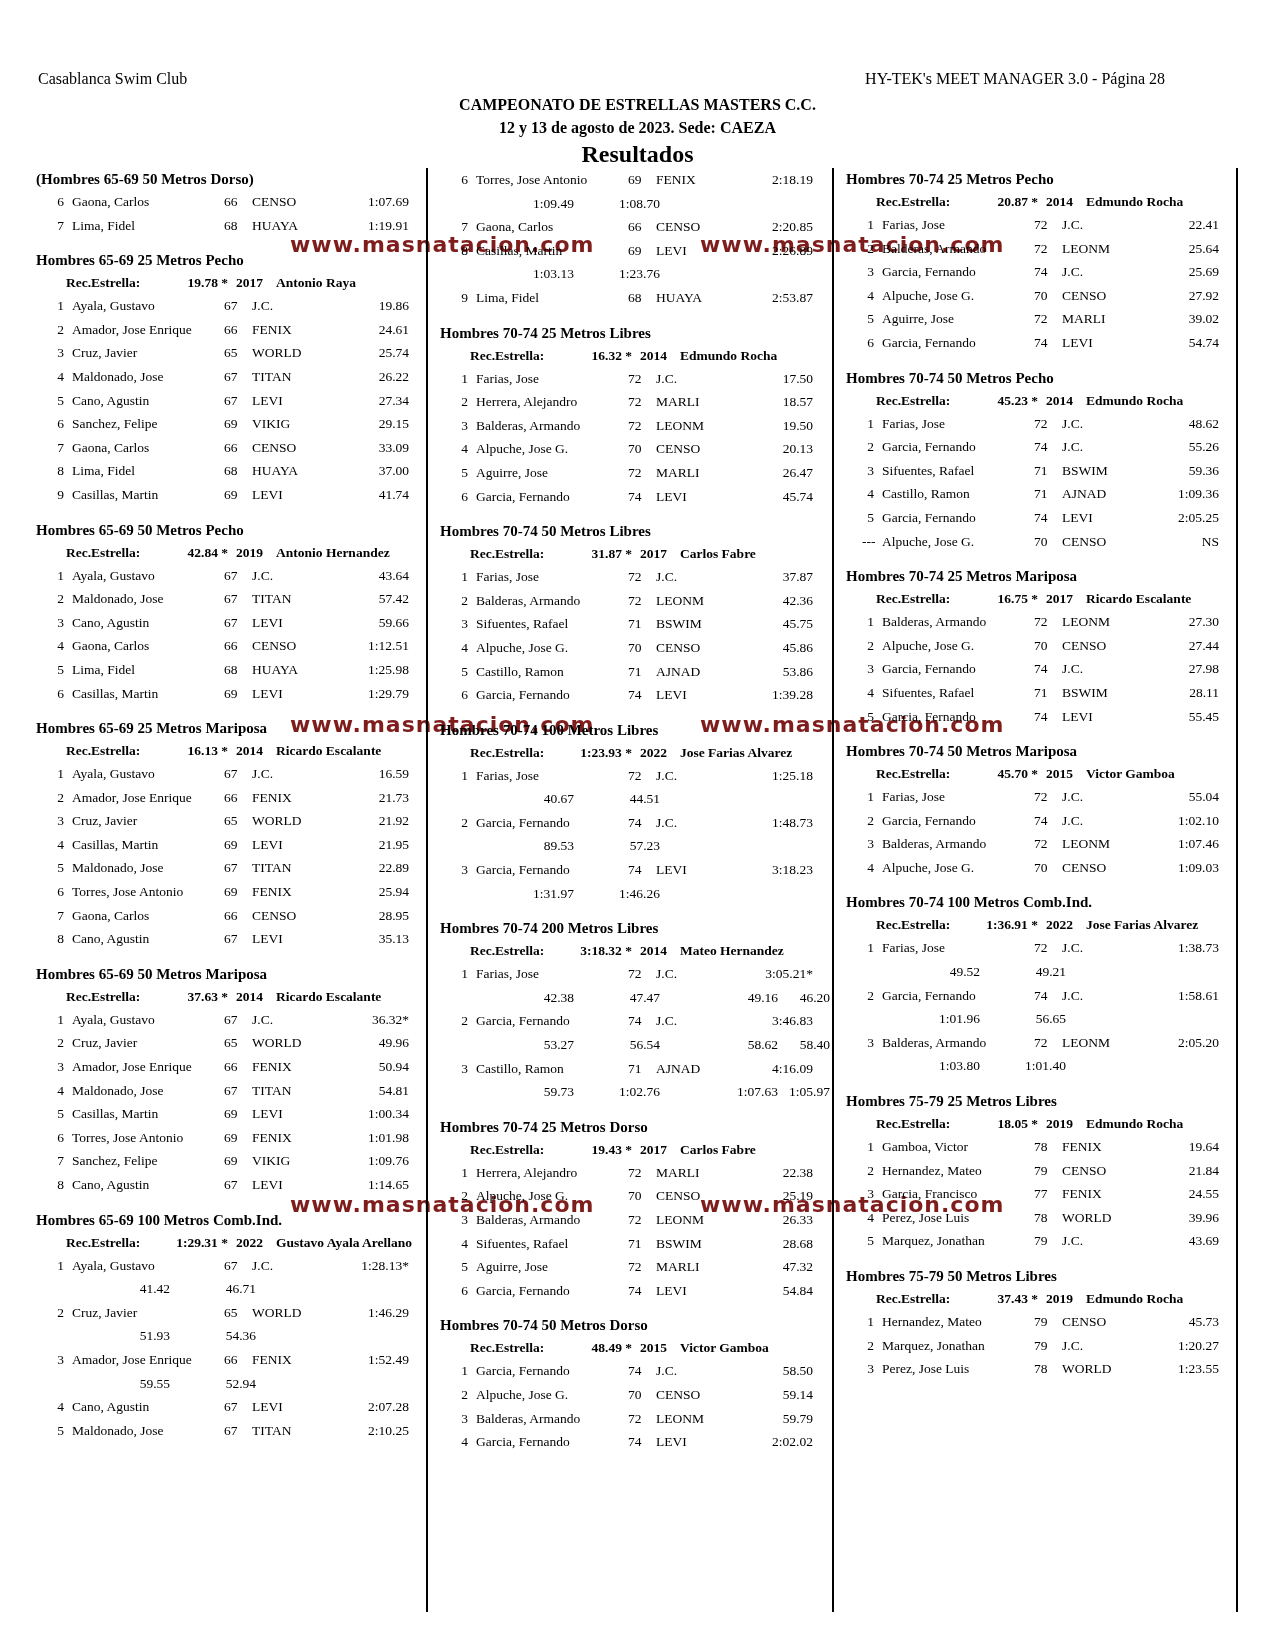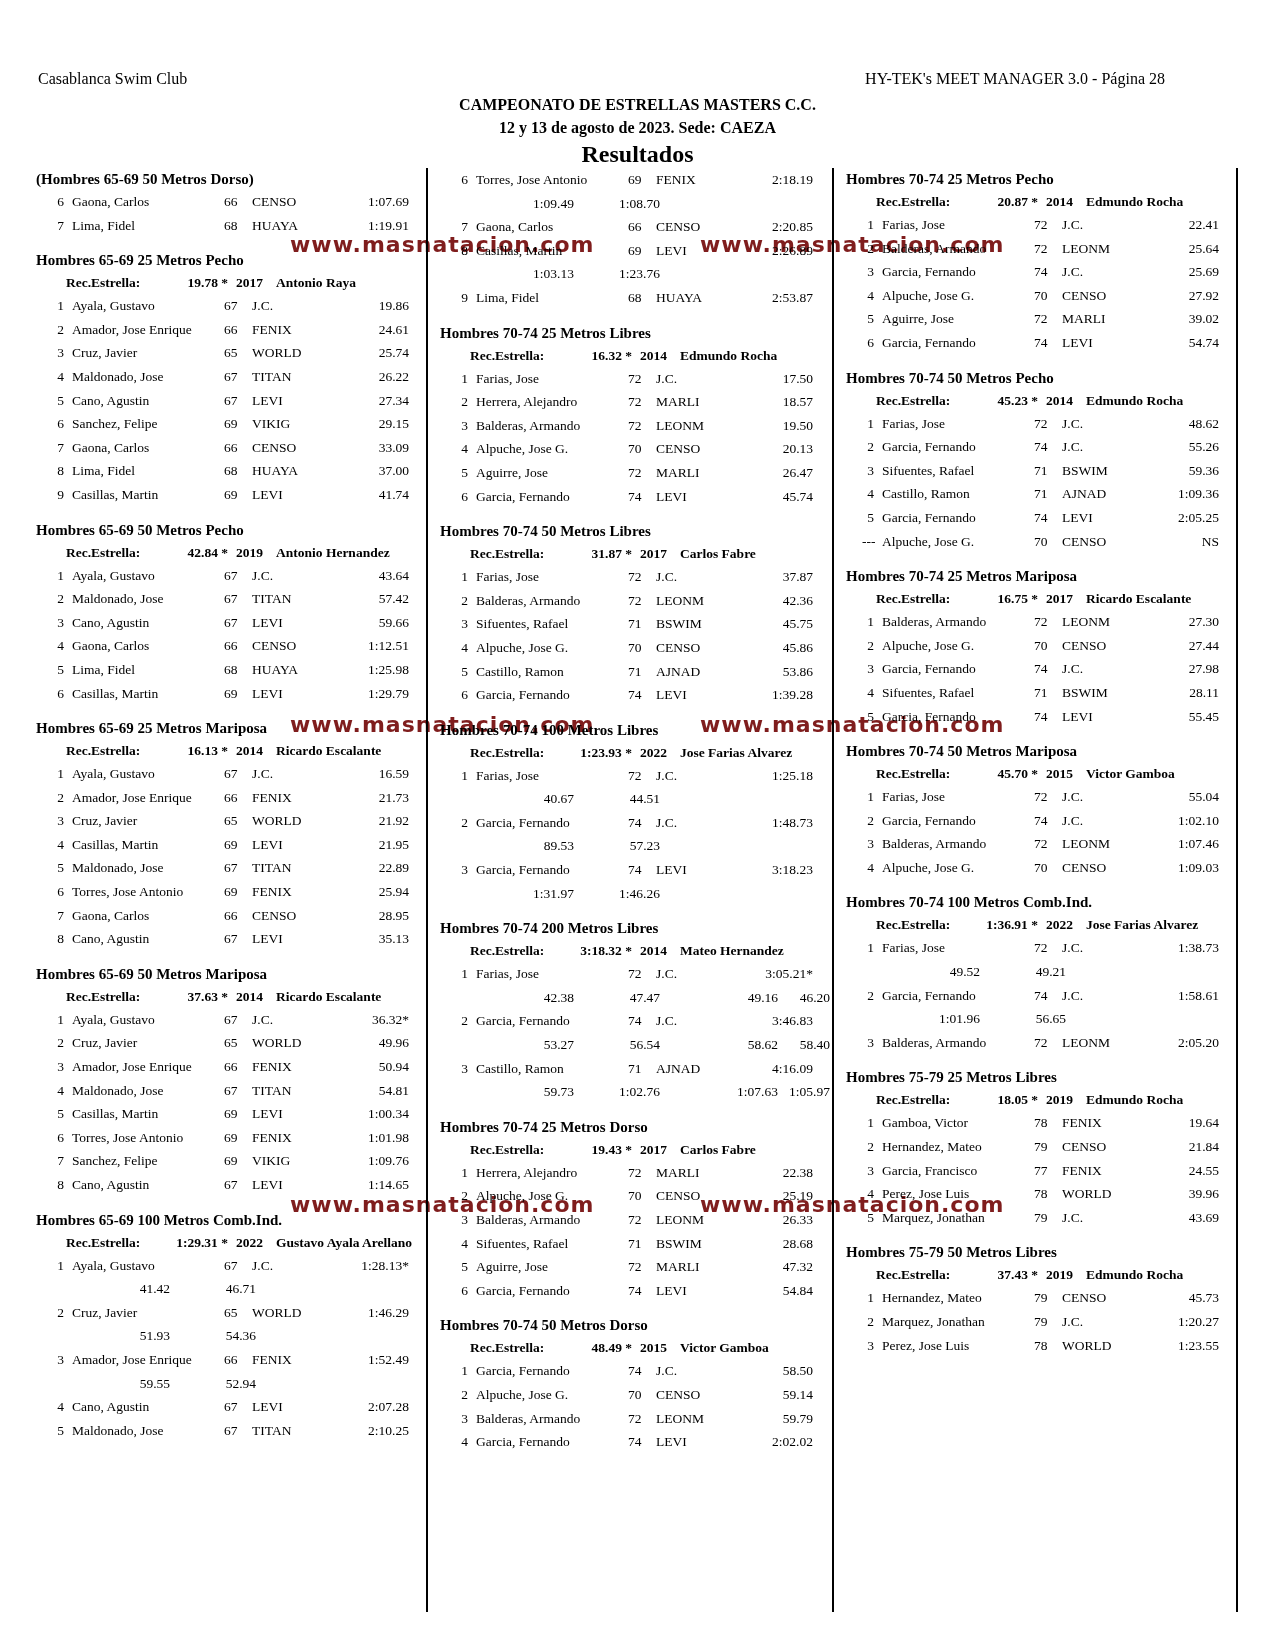--- a/index.html
+++ b/index.html
@@ -921,20 +921,24 @@
         <span class="s0">1:01.96</span>
         <span class="s1">56.65</span>
       </div>
       <div class="row">
         <span class="pl">3</span>
         <span class="nm">Balderas, Armando</span>
         <span class="ag">72</span>
         <span class="tm">LEONM</span>
         <span class="tt">2:05.20</span>
       </div>
+      <div class="split">
+        <span class="s0">1:03.80</span>
+        <span class="s1">1:01.40</span>
+      </div>
     </div>
     <div class="event">
       <div class="ev-title">Hombres 75-79 25 Metros Libres</div>
       <div class="rec">
         <span class="lbl">Rec.Estrella:</span>
         <span class="rtime">18.05 *</span>
         <span class="ryear">2019</span>
         <span class="rname">Edmundo Rocha</span>
       </div>
       <div class="row">

